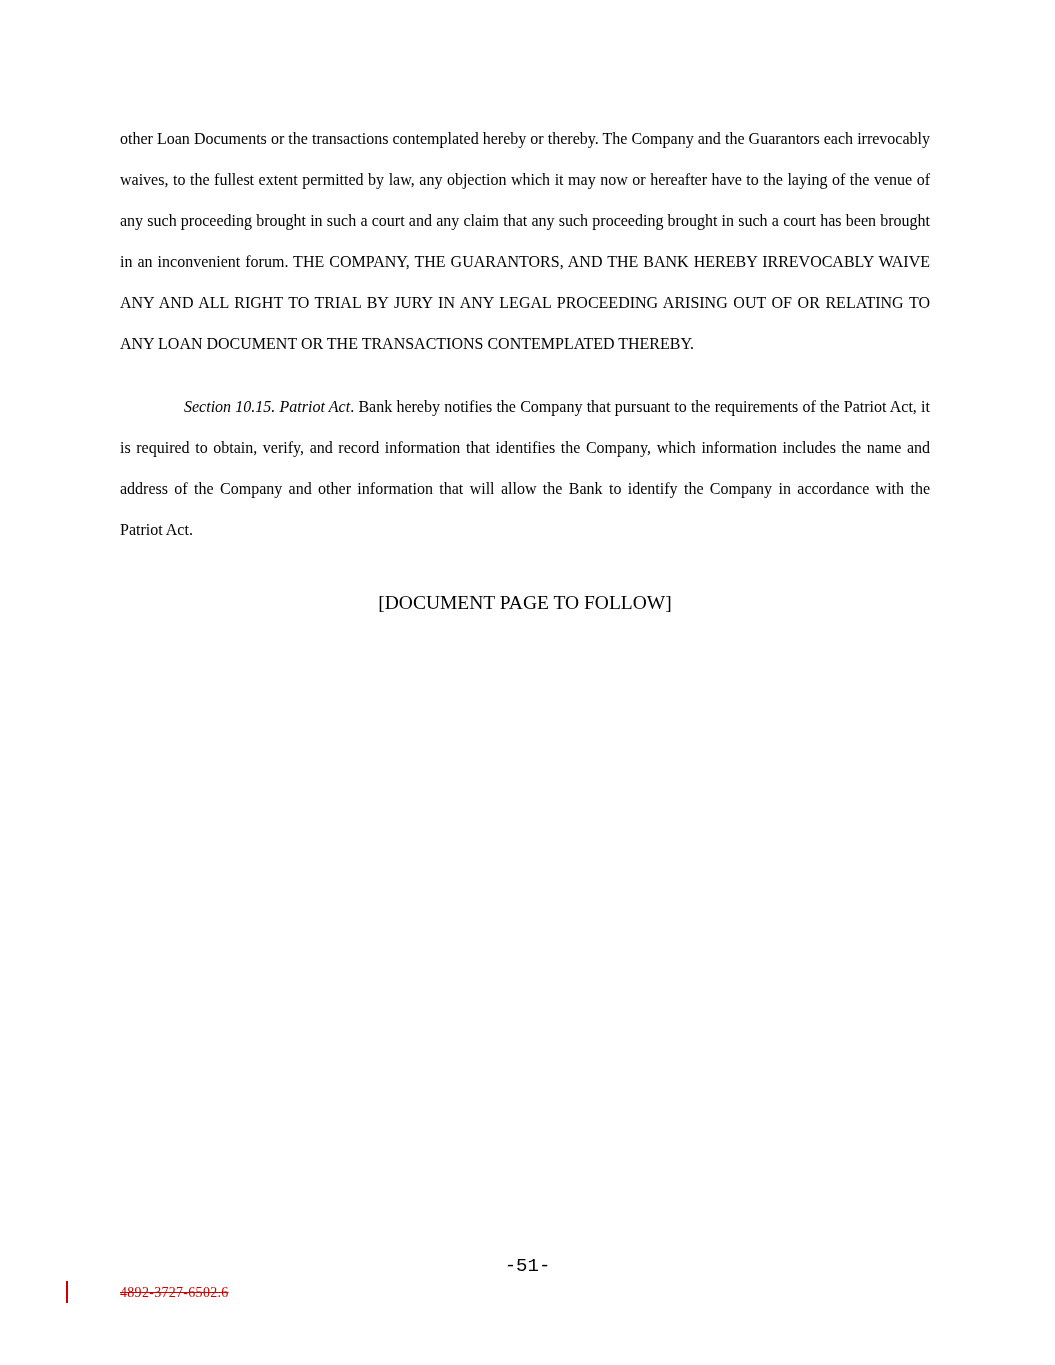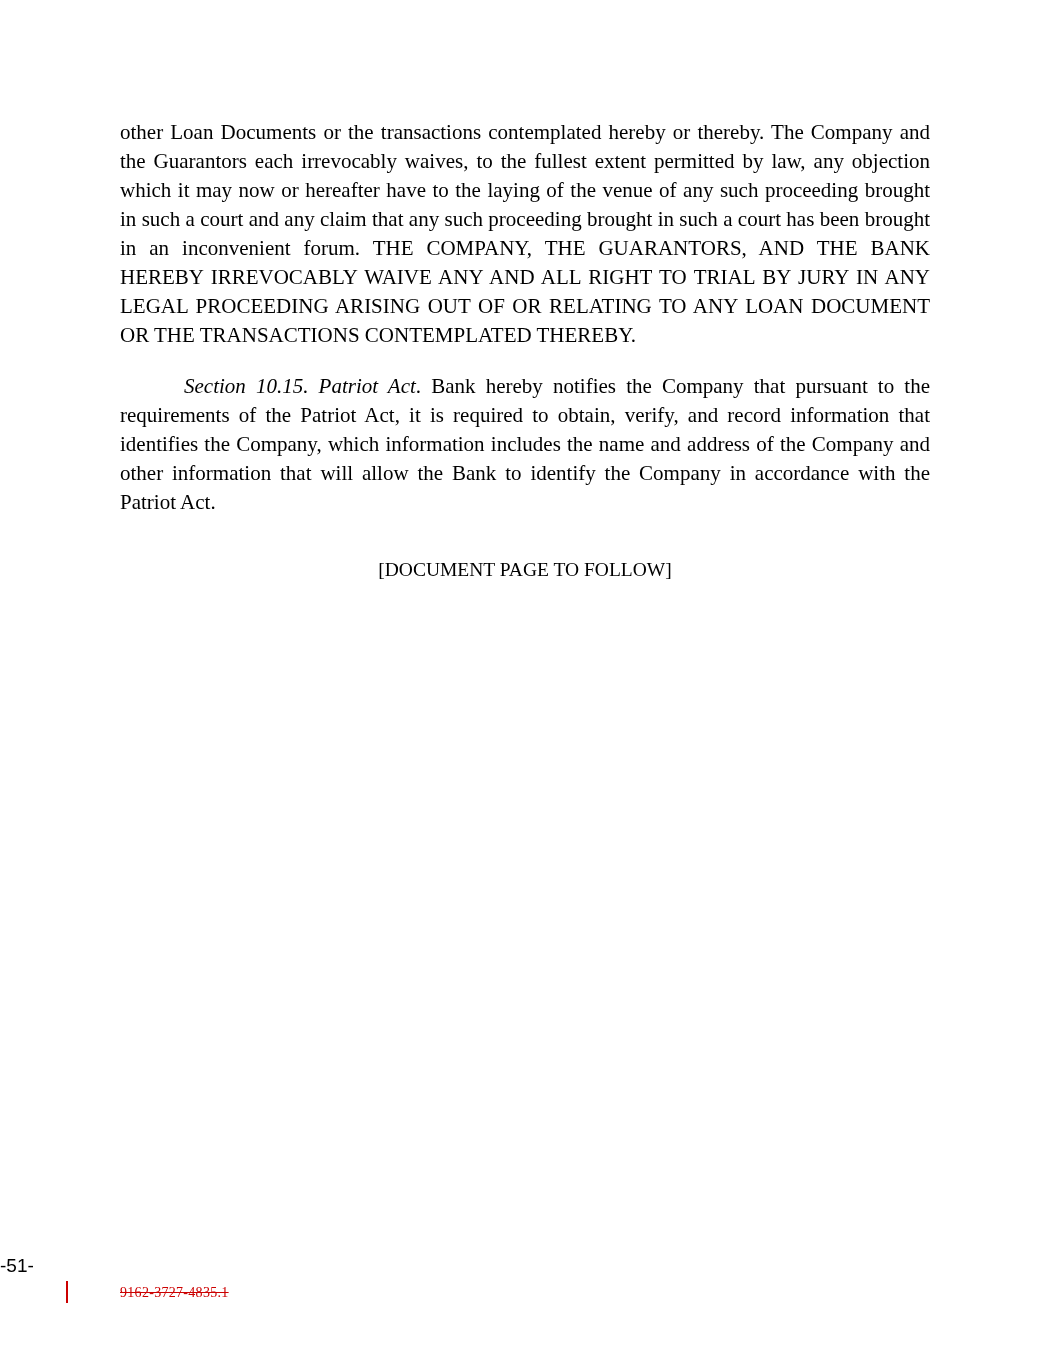--- a/index.html
+++ b/index.html
@@ -18,22 +18,22 @@
     overflow: hidden;
   }
   .content {
     position: absolute;
     left: 120px;
     top: 118px;
     width: 810px;
   }
   p.body-par {
     margin: 0 0 22px 0;
-    font-size: 21px;
-    line-height: 29px;
+    font-size: 16px;
+    line-height: 41px;
     text-align: justify;
     text-justify: inter-word;
     hyphens: none;
   }
   p.body-par:last-child {
     margin-bottom: 0;
   }
   .indent {
     display: inline-block;
     width: 64px;
@@ -45,23 +45,23 @@
     text-align: center;
     margin: 38px 0 0 0;
     font-size: 19.5px;
     line-height: 29px;
   }
   .page-number {
     position: absolute;
     left: 0;
     right: 0;
     top: 1255px;
-    text-align: left;
+    text-align: center;
     font-size: 19px;
-    font-family: Liberation Sans, sans-serif;
+    font-family: Liberation Mono, monospace;
   }
   .footer-code {
     position: absolute;
     left: 120px;
     top: 1285px;
     font-size: 14px;
     color: #cc0000;
     font-family: "Liberation Serif", serif;
     text-decoration: line-through;
     letter-spacing: 0.3px;
@@ -88,15 +88,15 @@
       <span class="indent"></span><span class="sec-title">Section 10.15. Patriot Act</span><span>.   Bank hereby notifies the Company that pursuant to the requirements of the Patriot Act, it is required to obtain, verify, and record information that identifies the Company, which information includes the name and address of the Company and other information that will allow the Bank to identify the Company in accordance with the Patriot Act.</span>
     </p>
 
     <p class="centered">[DOCUMENT PAGE TO FOLLOW]</p>
 
   </div>
 
   <div class="page-number">-51-</div>
 
   <div class="change-bar"></div>
-  <div class="footer-code">9162-3727-4835.1</div>
+  <div class="footer-code">4892-3727-6502.6</div>
 
 </div>
 
 </body></html>

